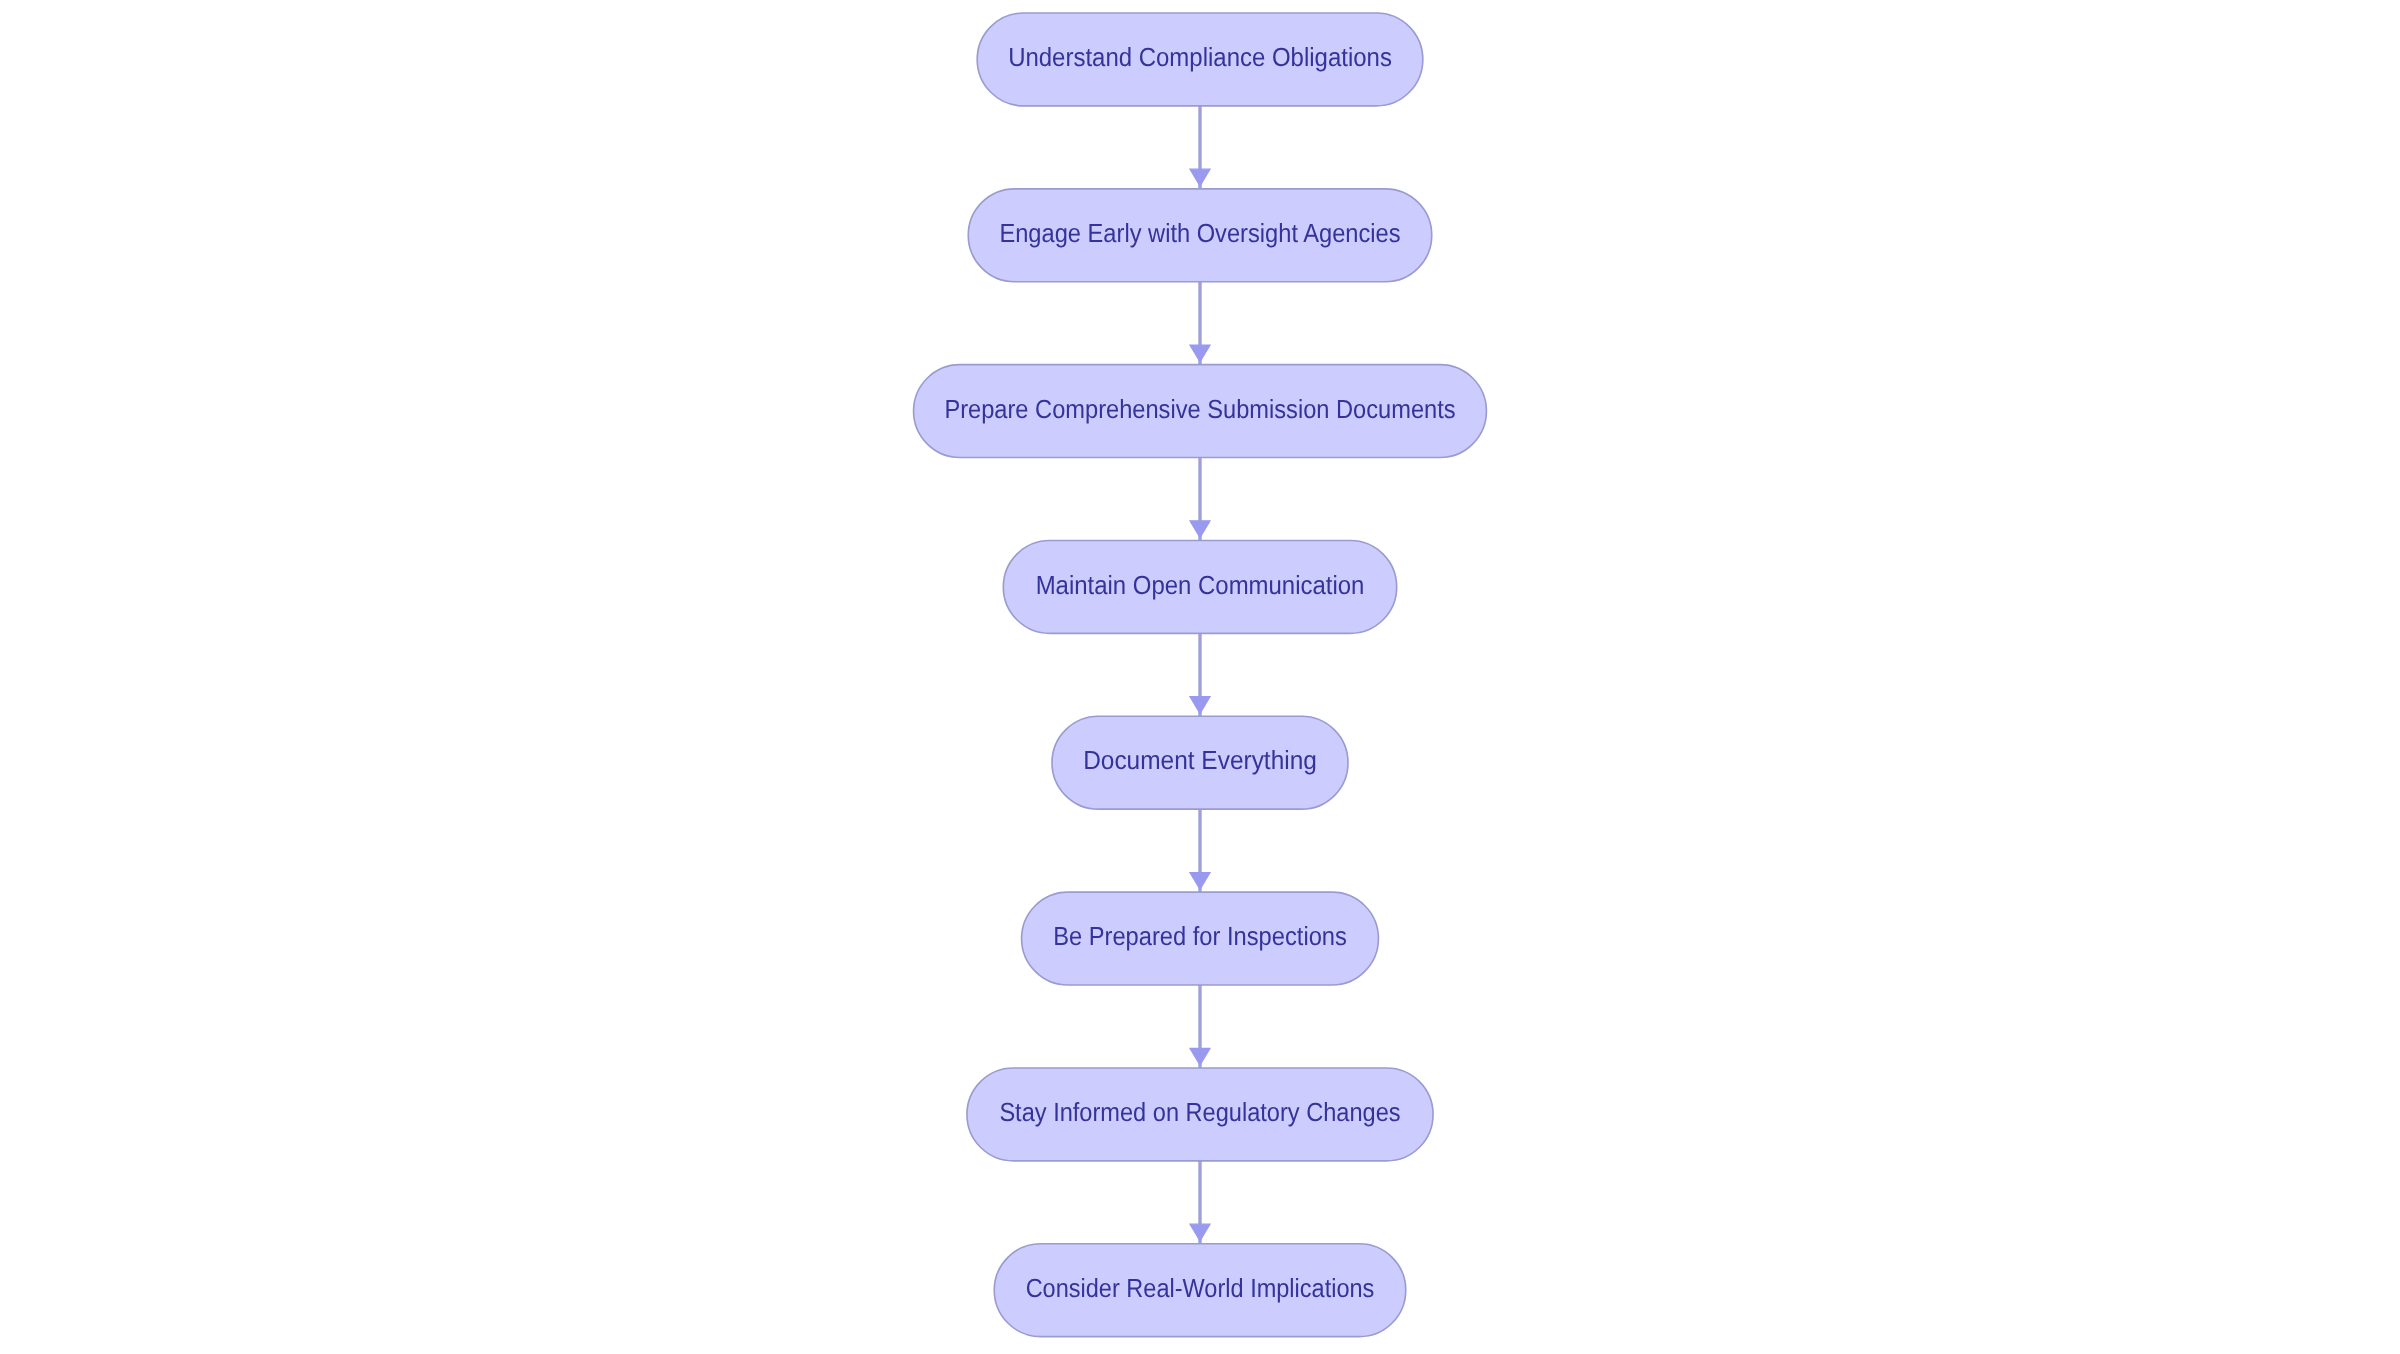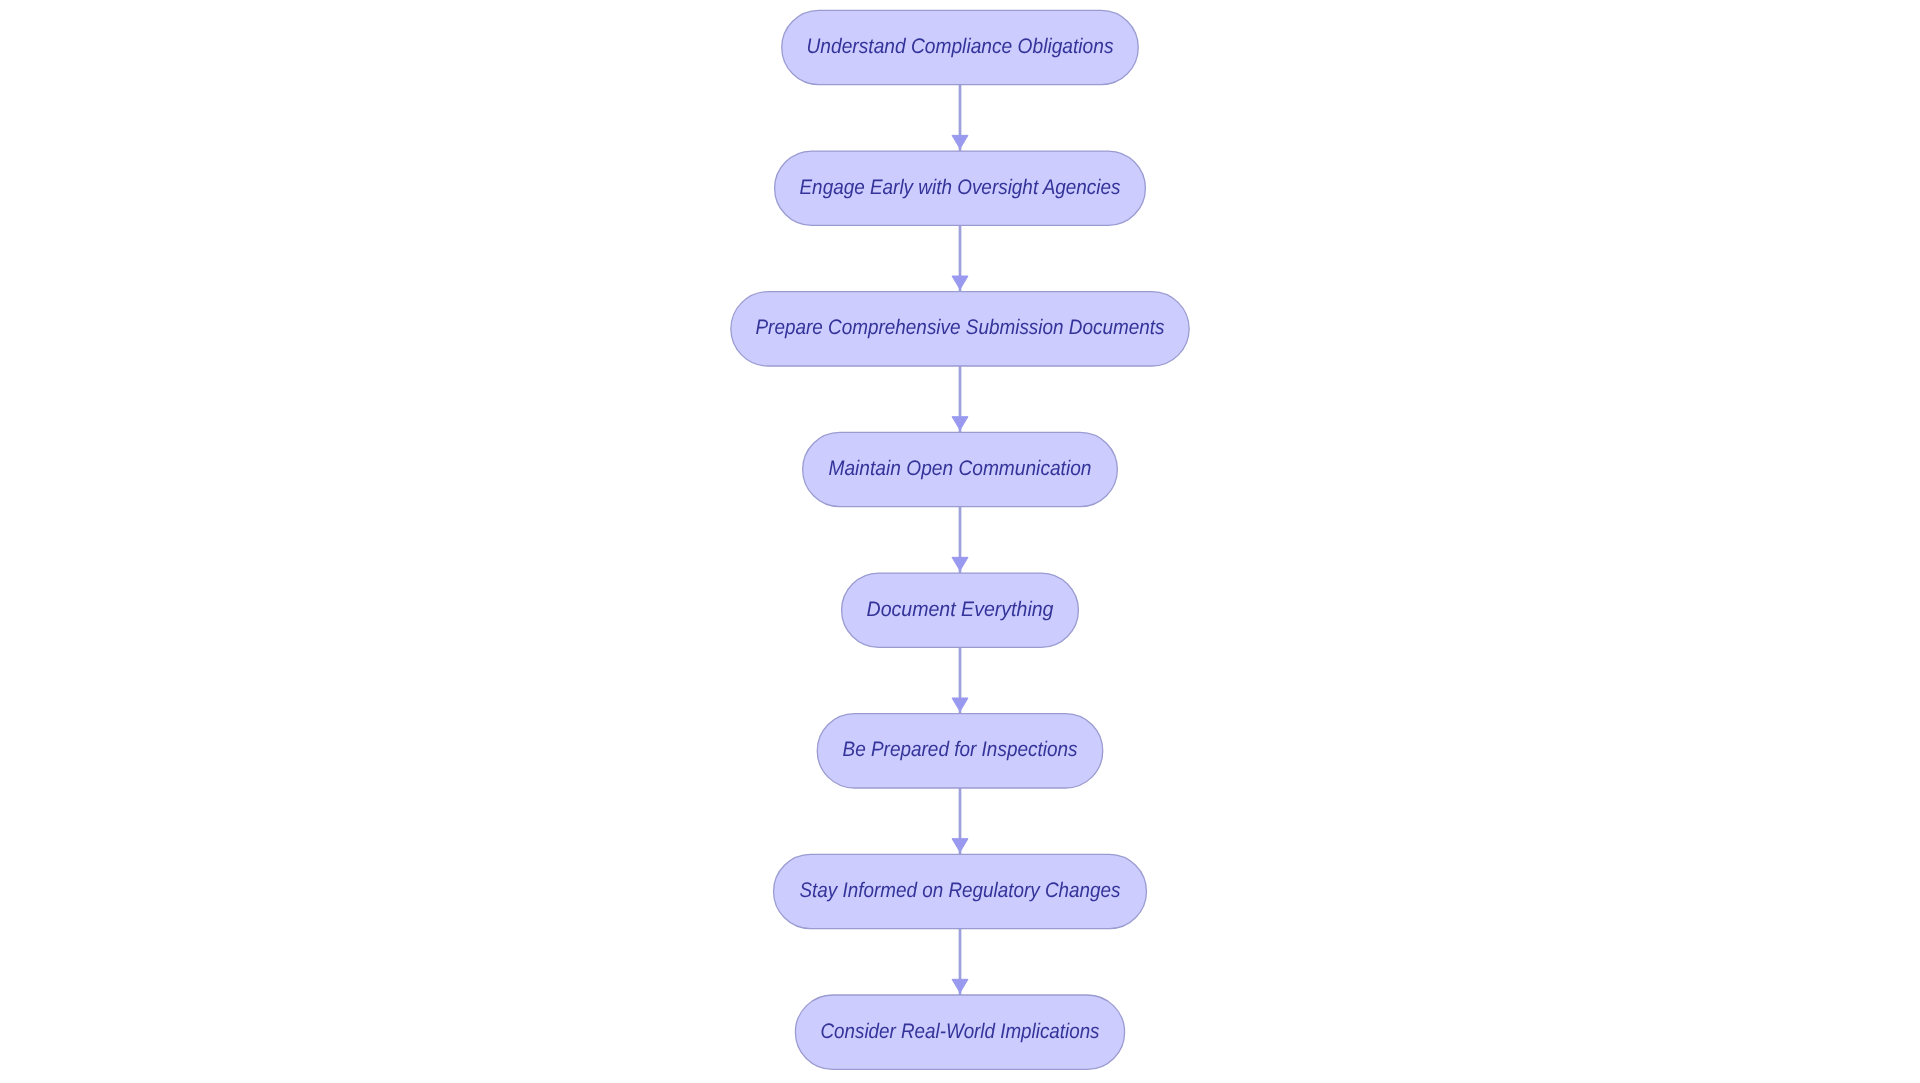--- a/index.html
+++ b/index.html
@@ -2,21 +2,21 @@
 <html><head>
 <meta charset="utf-8">
 <title>Regulatory Compliance Flowchart</title>
 <style>
   html,body{margin:0;padding:0;background:#ffffff;}
   body{
     width:1920px;height:1083px;overflow:hidden;
     font-family:"Liberation Sans",sans-serif;
     -webkit-font-smoothing:antialiased;
   }
-  #stage{position:relative;width:1920px;height:1083px;background:#ffffff;font-style:italic;}
+  #stage{position:relative;width:1920px;height:1083px;background:#ffffff;}
   svg.flow{position:absolute;left:0;top:0;width:1920px;height:1083px;display:block;}
   .node-shape{fill:#ccccff;stroke:#9a9bd0;stroke-width:1.3;}
   .edge-line{stroke:#9da0da;stroke-width:2.7;fill:none;}
   .edge-arrowhead{fill:#999aef;stroke:#999aef;stroke-width:1;stroke-linejoin:miter;}
   .node-label{
     font-family:"Liberation Sans",sans-serif;
     font-size:21px;
     font-weight:400;
     fill:#333399;
     text-anchor:middle;

